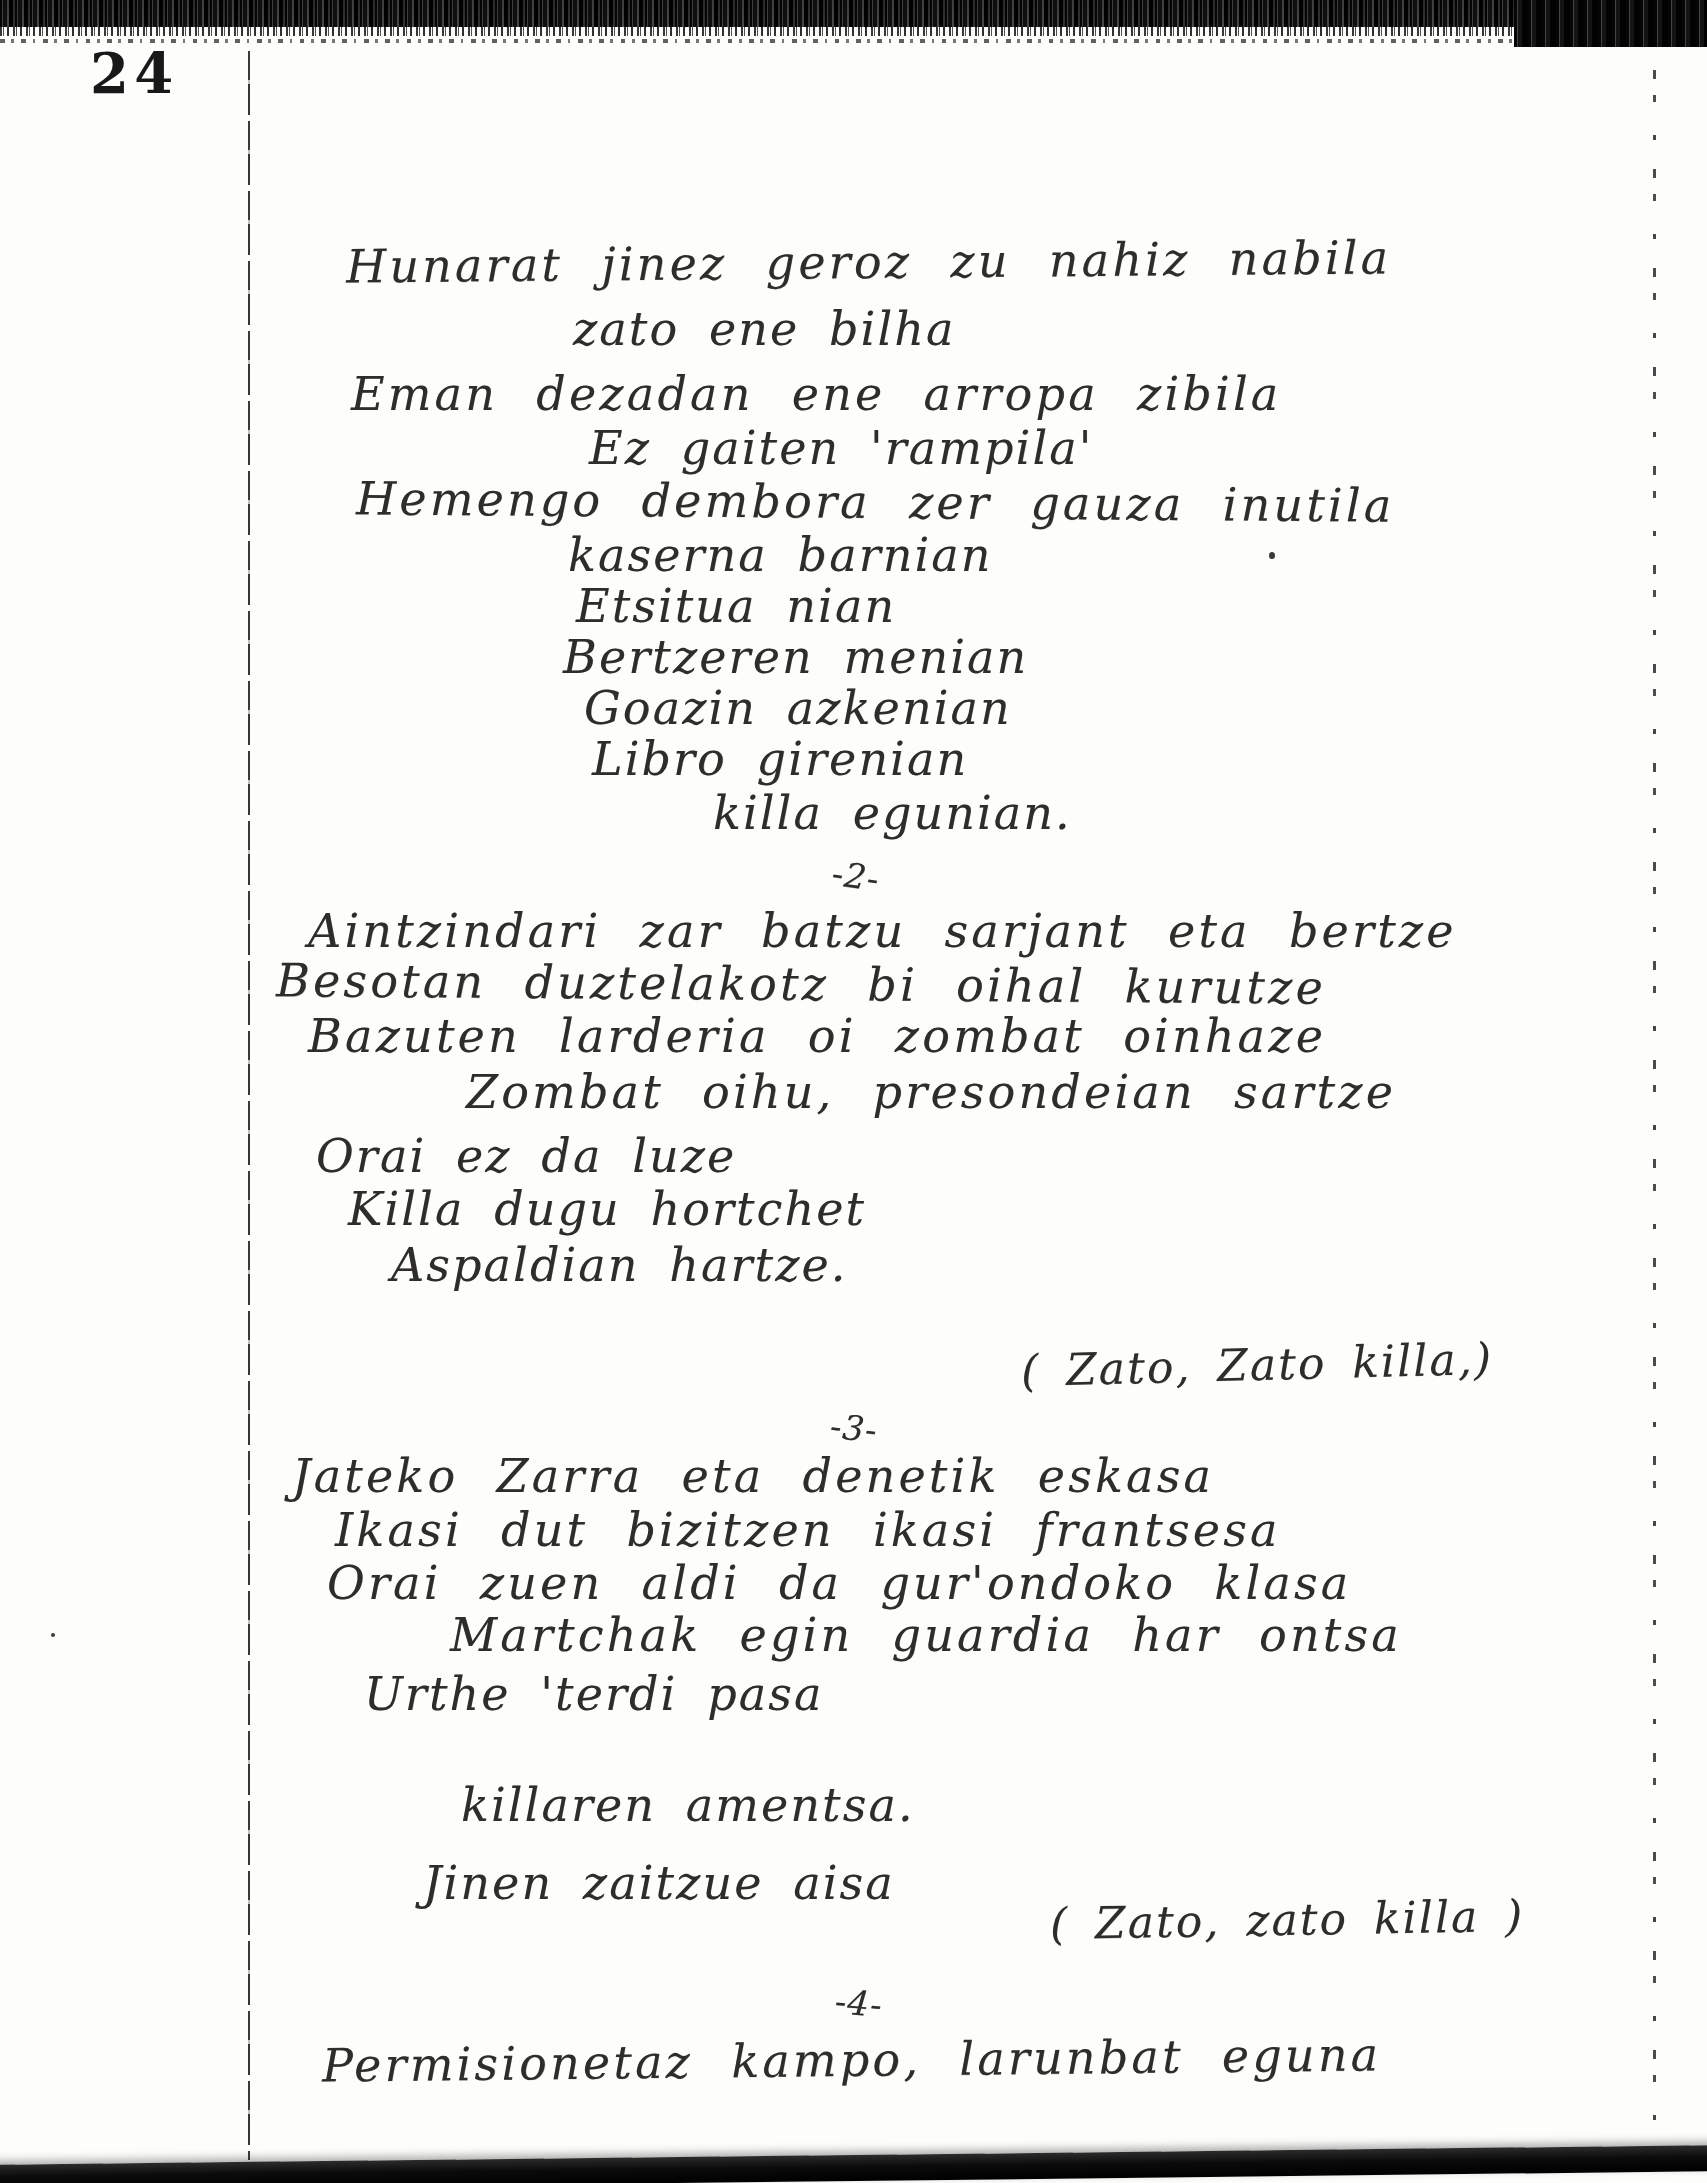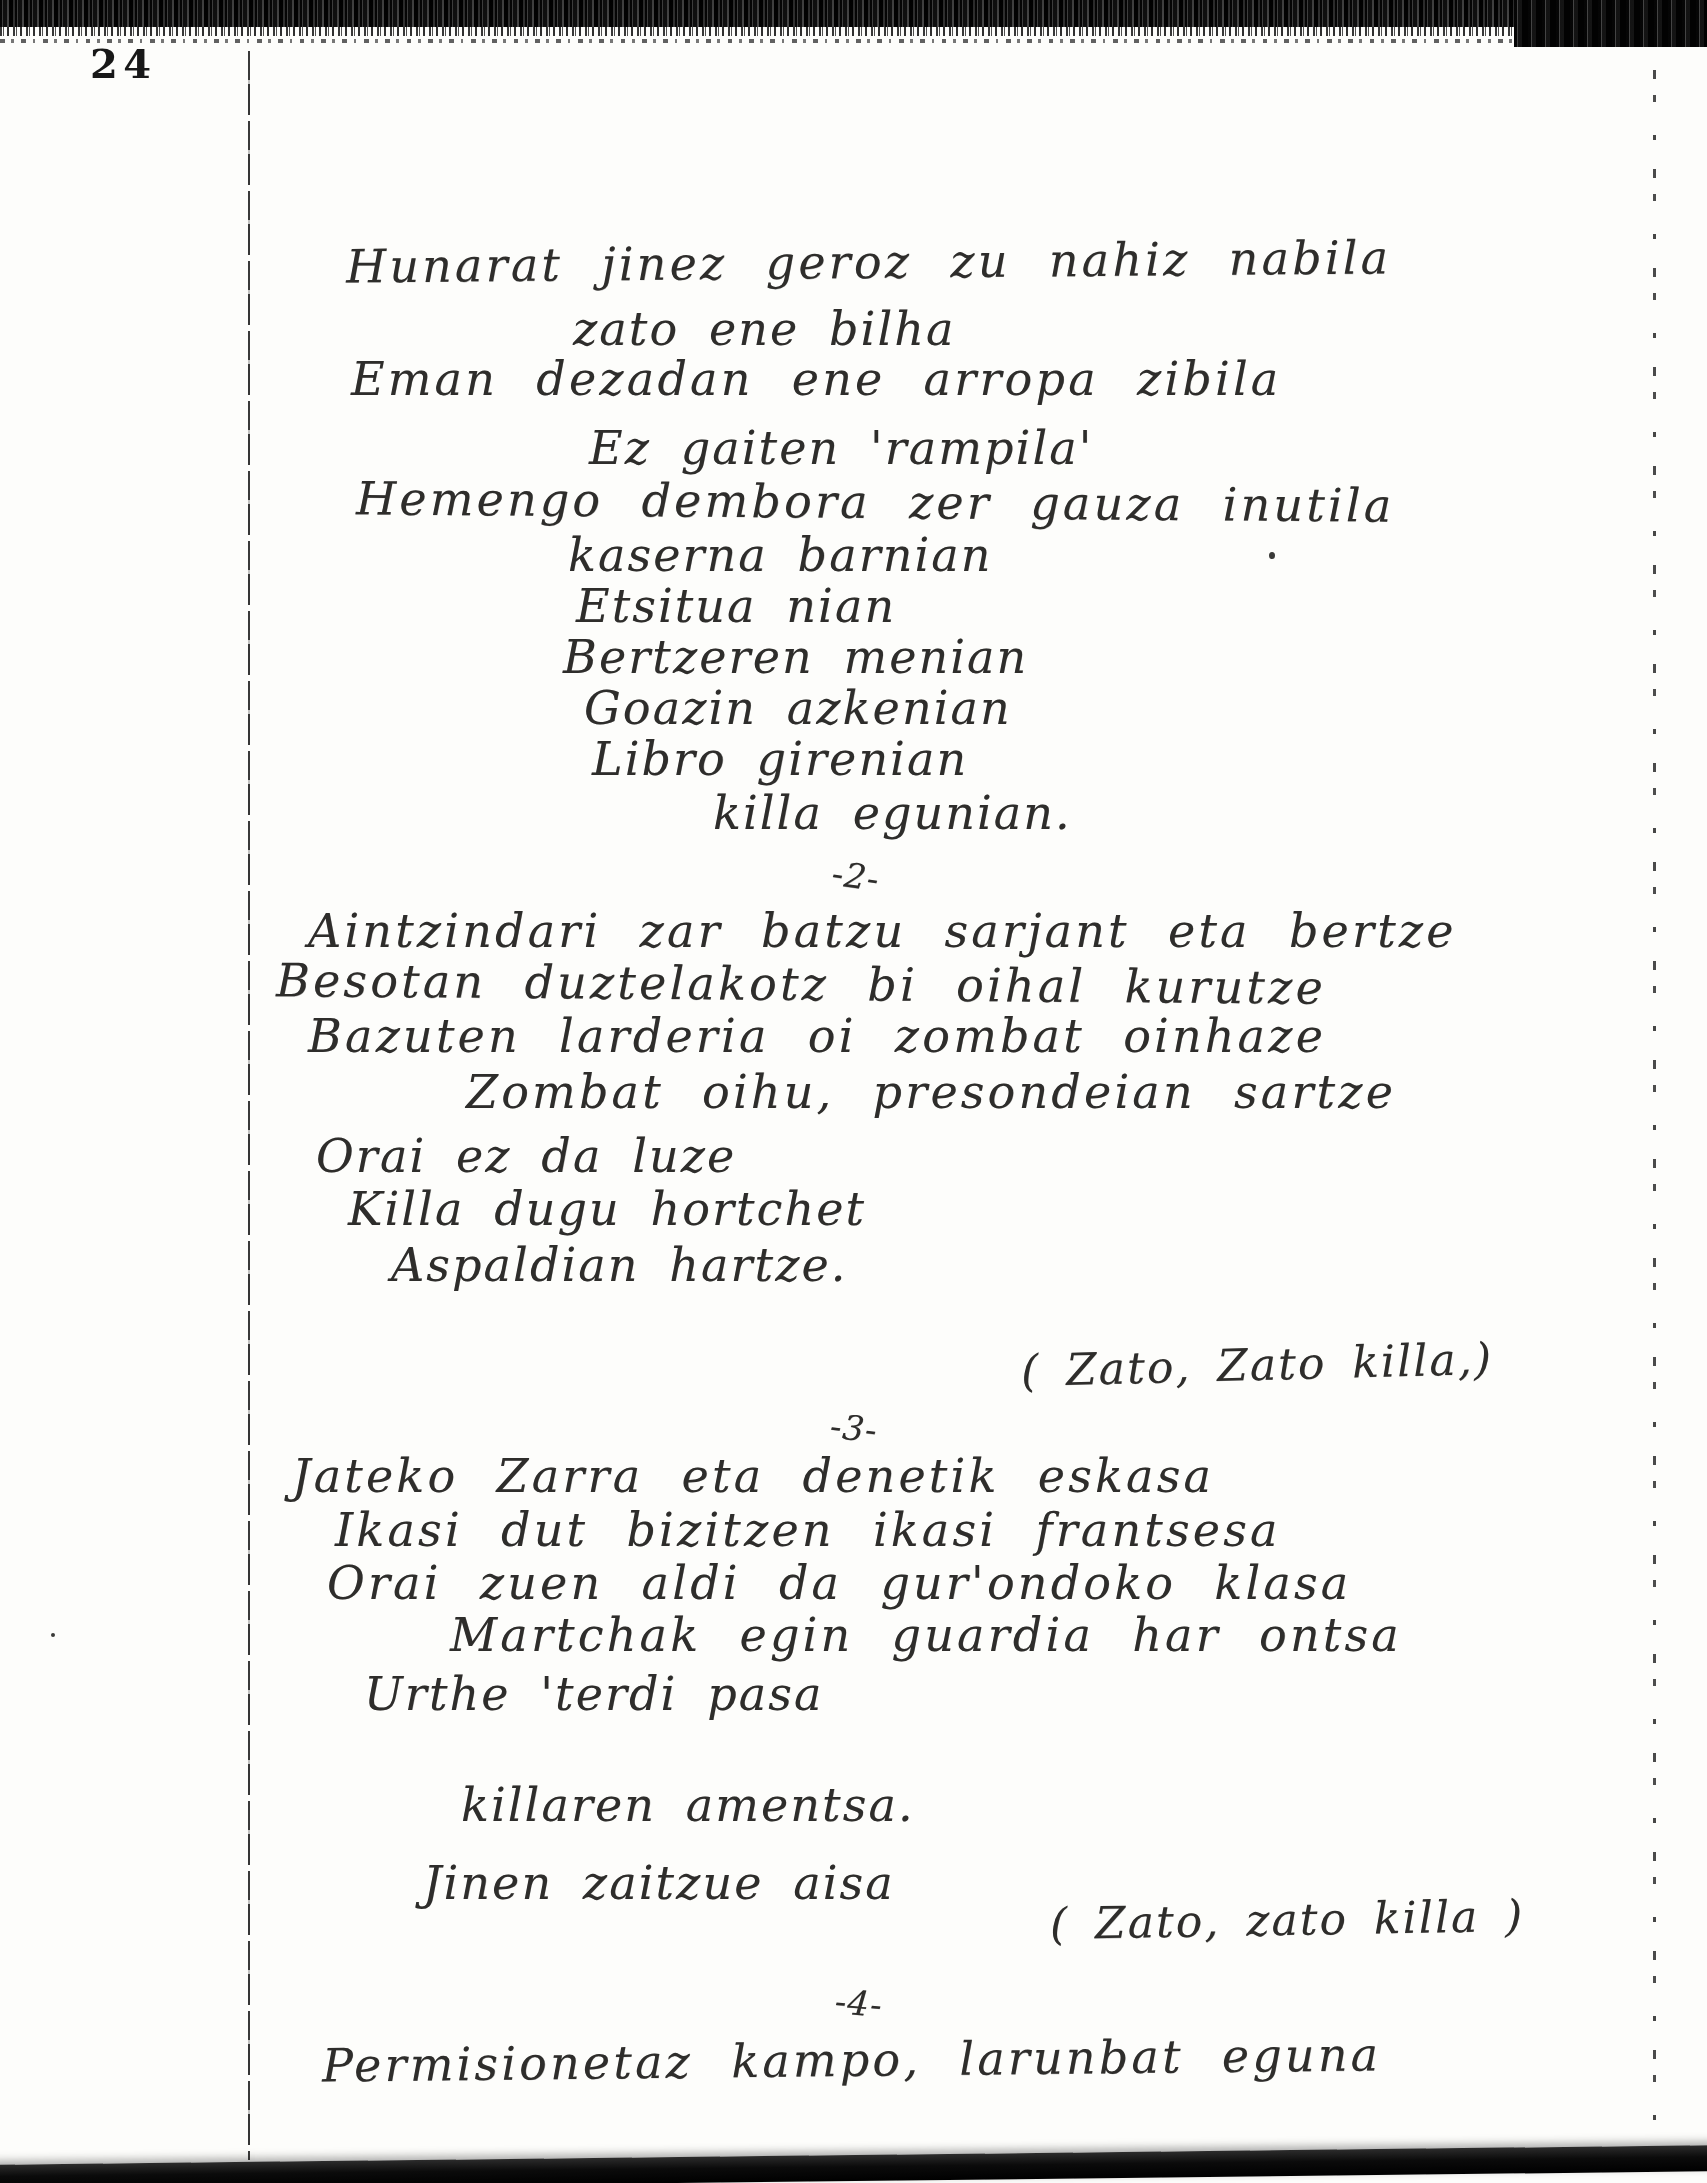--- a/index.html
+++ b/index.html
@@ -61,21 +61,21 @@
     background: repeating-linear-gradient(180deg,
       #2b2b2b 0 9px, transparent 9px 25px,
       #2e2e2e 25px 32px, transparent 32px 65px,
       #262626 65px 70px, transparent 70px 99px);
     opacity: .85;
   }
 
   
   .pgnum {
     position: absolute; left: 90px; top: 40px;
-    font-size: 40px; font-weight: 600; letter-spacing: 5.4px;
+    font-size: 56px; font-weight: 600; letter-spacing: 5.4px;
     color: #181818; font-style: normal;
   }
   .line {
     position: absolute;
     font-style: italic;
     font-size: 46px;
     line-height: 1.15;
     letter-spacing: 2.1px;
     word-spacing: 13px;
     color: #2e2d2b;
@@ -115,21 +115,21 @@
   <div class="scan-top-dotted"></div>
   <div class="scan-top-corner"></div>
   <div class="rule-left"></div>
   <div class="rule-right"></div>
   <div class="scan-bottom"></div>
 
   <div class="pgnum">24</div>
 
   <div class="line wide" style="left:346px; top:236px; transform:rotate(-0.5deg);">Hunarat jinez geroz zu nahiz nabila</div>
   <div class="line" style="left:573px; top:303px;">zato ene bilha</div>
-  <div class="line wide" style="left:351px; top:353px;">Eman dezadan ene arropa zibila</div>
+  <div class="line wide" style="left:351px; top:368px;">Eman dezadan ene arropa zibila</div>
   <div class="line" style="left:589px; top:422px;">Ez gaiten 'rampila'</div>
   <div class="line wide" style="left:356px; top:476px; transform:rotate(0.4deg);">Hemengo dembora zer gauza inutila</div>
   <div class="line" style="left:568px; top:529px;">kaserna barnian</div>
   <div class="line" style="left:576px; top:580px;">Etsitua nian</div>
   <div class="line" style="left:563px; top:631px;">Bertzeren menian</div>
   <div class="line" style="left:584px; top:682px;">Goazin azkenian</div>
   <div class="line" style="left:592px; top:733px;">Libro girenian</div>
   <div class="line" style="left:713px; top:787px;">killa egunian.</div>
 
   <div class="header" style="left:832px; top:856px; transform:rotate(8deg);">-2-</div>

